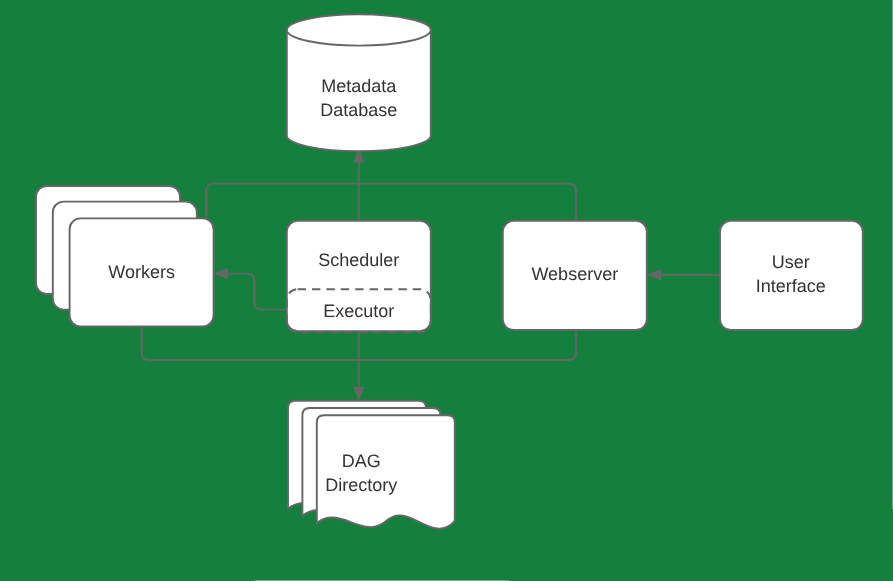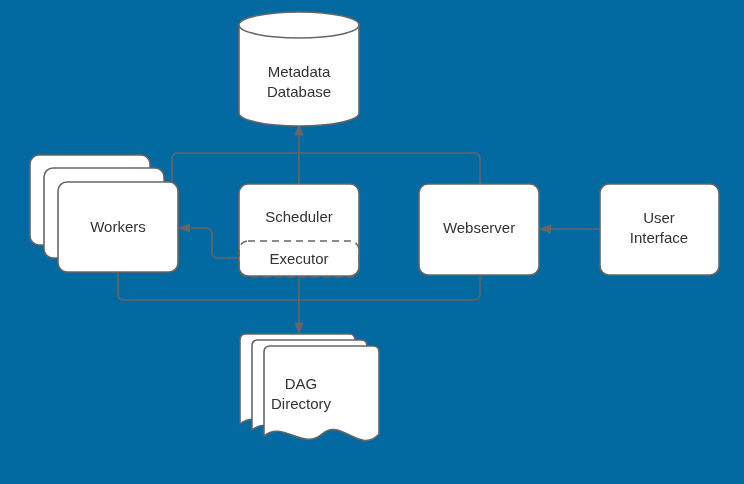--- a/index.html
+++ b/index.html
@@ -11,21 +11,21 @@
   body {
     width: 744px;
     height: 484px;
     font-family: "Liberation Sans", sans-serif;
     overflow: hidden;
   }
   #diagram-root {
     position: relative;
     width: 744px;
     height: 484px;
-    background: #0369a1;
+    background: #15803d;
   }
   #diagram-svg {
     position: absolute;
     left: 0;
     top: 0;
     width: 744px;
     height: 484px;
     display: block;
   }
   .node-label {

